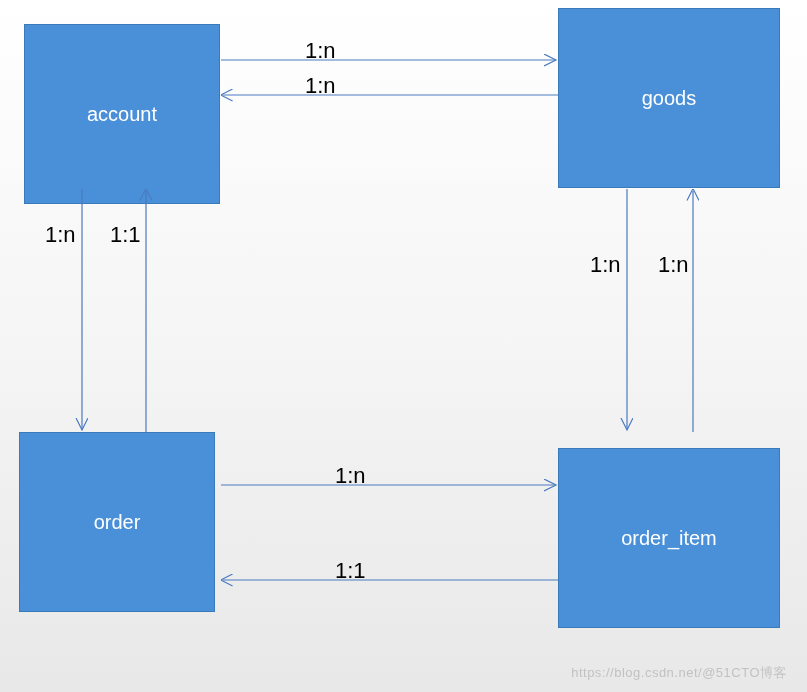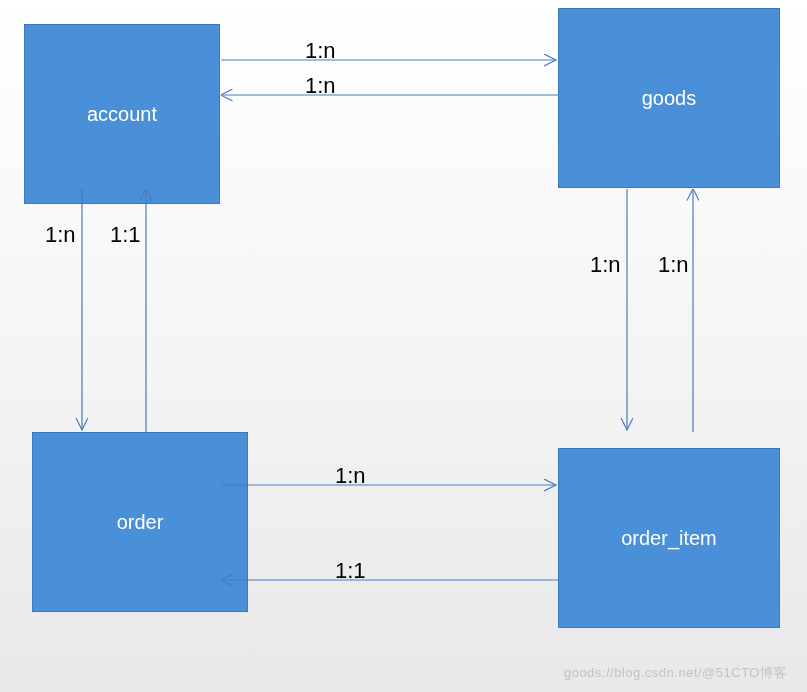--- a/index.html
+++ b/index.html
@@ -48,21 +48,21 @@
 <body>
 
 <div class="entity-box" style="left:24px; top:8px; width:196px; height:180px;margin-top:16px;">
   <span>account</span>
 </div>
 
 <div class="entity-box" style="left:558px; top:8px; width:222px; height:180px;text-align:center;">
   <span>goods</span>
 </div>
 
-<div class="entity-box" style="left:32px; top:432px; width:216px; height:180px;">
+<div class="entity-box" style="left:19px; top:432px; width:196px; height:180px;">
   <span>order</span>
 </div>
 
 <div class="entity-box" style="left:558px; top:432px; width:222px; height:180px;margin-top:16px;">
   <span>order_item</span>
 </div>
 
 <svg width="807" height="692">
   <defs>
     <marker id="arrowhead-right" markerWidth="12" markerHeight="12" refX="10" refY="5" orient="auto">
@@ -95,13 +95,13 @@
 
 <div class="rel-label" style="left:45px; top:222px;">1:n</div>
 <div class="rel-label" style="left:110px; top:222px;">1:1</div>
 
 <div class="rel-label" style="left:590px; top:252px;">1:n</div>
 <div class="rel-label" style="left:658px; top:252px;">1:n</div>
 
 <div class="rel-label" style="left:335px; top:463px;">1:n</div>
 <div class="rel-label" style="left:335px; top:558px;">1:1</div>
 
-<div class="watermark">goods://blog.csdn.net/@51CTO博客</div>
+<div class="watermark">https://blog.csdn.net/@51CTO博客</div>
 
 </body></html>

